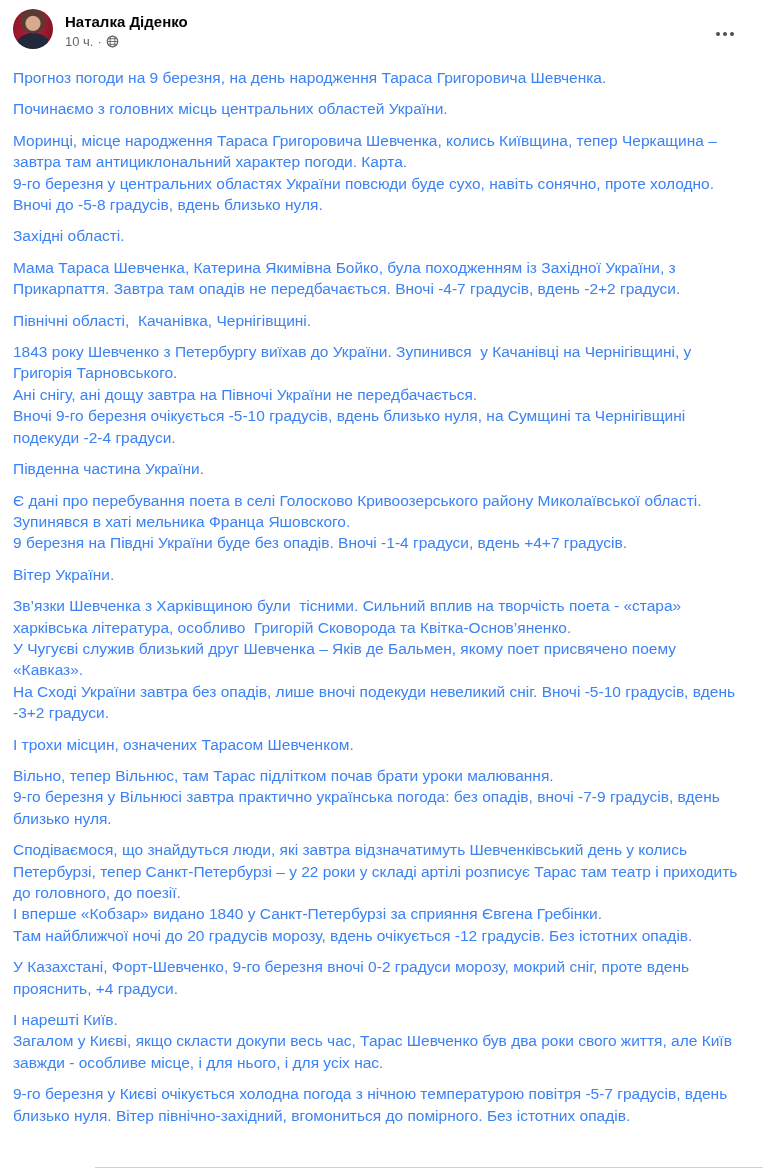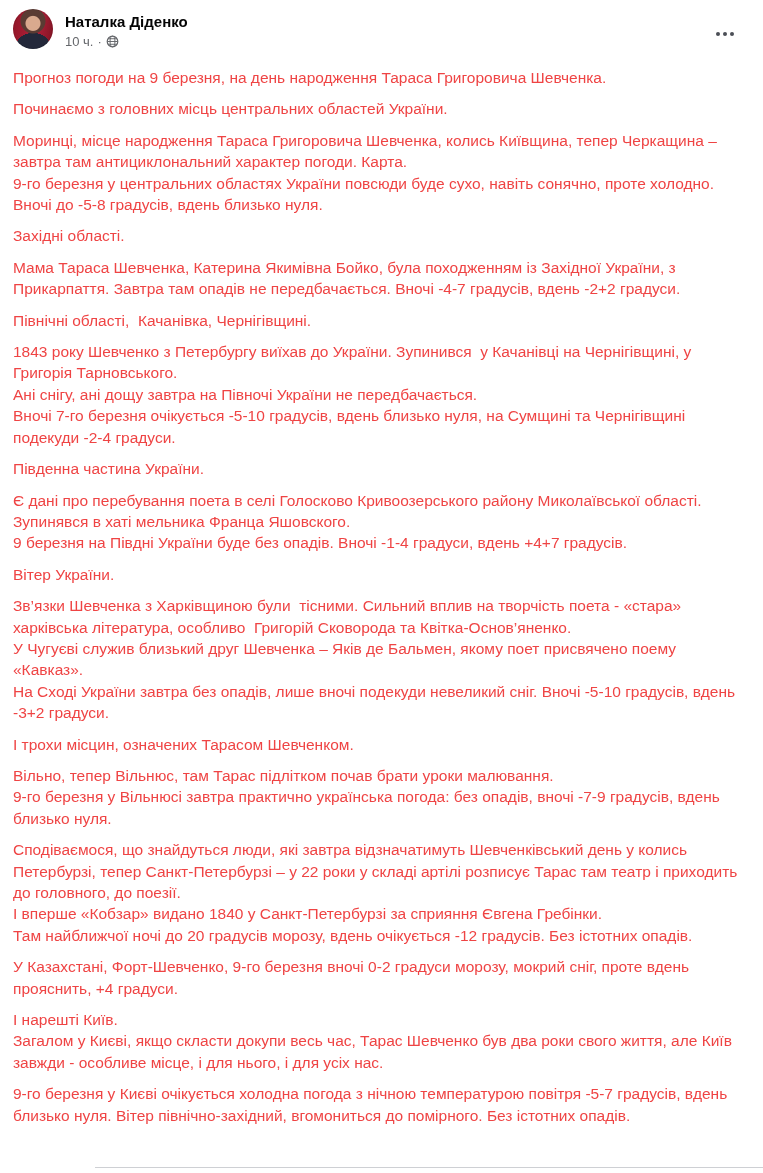--- a/index.html
+++ b/index.html
@@ -88,21 +88,21 @@
     background: #4b4f56;
   }
   
   .post-body {
     padding: 17px 14px 0 13px;
   }
   .para {
     margin: 0 0 10px 0;
     font-size: 15.5px;
     line-height: 21.4px;
-    color: #ef4444;
+    color: #3b82f6;
     white-space: pre-wrap;
     letter-spacing: 0;
   }
   
   .bottom-divider {
     position: absolute;
     left: 95px;
     right: 0;
     bottom: 5px;
     height: 1px;
@@ -144,21 +144,21 @@
   <div class="post-body">
       <p class="para">Прогноз погоди на 9 березня, на день народження Тараса Григоровича Шевченка.</p>
       <p class="para">Починаємо з головних місць центральних областей України.</p>
       <p class="para">Моринці, місце народження Тараса Григоровича Шевченка, колись Київщина, тепер Черкащина – завтра там антициклональний характер погоди. Карта.
 9-го березня у центральних областях України повсюди буде сухо, навіть сонячно, проте холодно. Вночі до -5-8 градусів, вдень близько нуля.</p>
       <p class="para">Західні області.</p>
       <p class="para">Мама Тараса Шевченка, Катерина Якимівна Бойко, була походженням із Західної України, з Прикарпаття. Завтра там опадів не передбачається. Вночі -4-7 градусів, вдень -2+2 градуси.</p>
       <p class="para">Північні області,  Качанівка, Чернігівщині.</p>
       <p class="para">1843 року Шевченко з Петербургу виїхав до України. Зупинився  у Качанівці на Чернігівщині, у  Григорія Тарновського.
 Ані снігу, ані дощу завтра на Півночі України не передбачається.
-Вночі 7-го березня очікується -5-10 градусів, вдень близько нуля, на Сумщині та Чернігівщині подекуди -2-4 градуси.</p>
+Вночі 9-го березня очікується -5-10 градусів, вдень близько нуля, на Сумщині та Чернігівщині подекуди -2-4 градуси.</p>
       <p class="para">Південна частина України.</p>
       <p class="para">Є дані про перебування поета в селі Голосково Кривоозерського району Миколаївської області. Зупинявся в хаті мельника Франца Яшовского.
 9 березня на Півдні України буде без опадів. Вночі -1-4 градуси, вдень +4+7 градусів.</p>
       <p class="para">Вітер України.</p>
       <p class="para">Зв’язки Шевченка з Харківщиною були  тісними. Сильний вплив на творчість поета - «стара» харківська література, особливо  Григорій Сковорода та Квітка-Основ’яненко.
 У Чугуєві служив близький друг Шевченка – Яків де Бальмен, якому поет присвячено поему «Кавказ».
 На Сході України завтра без опадів, лише вночі подекуди невеликий сніг. Вночі -5-10 градусів, вдень -3+2 градуси.</p>
       <p class="para">І трохи місцин, означених Тарасом Шевченком.</p>
       <p class="para">Вільно, тепер Вільнюс, там Тарас підлітком почав брати уроки малювання.
 9-го березня у Вільнюсі завтра практично українська погода: без опадів, вночі -7-9 градусів, вдень близько нуля.</p>

